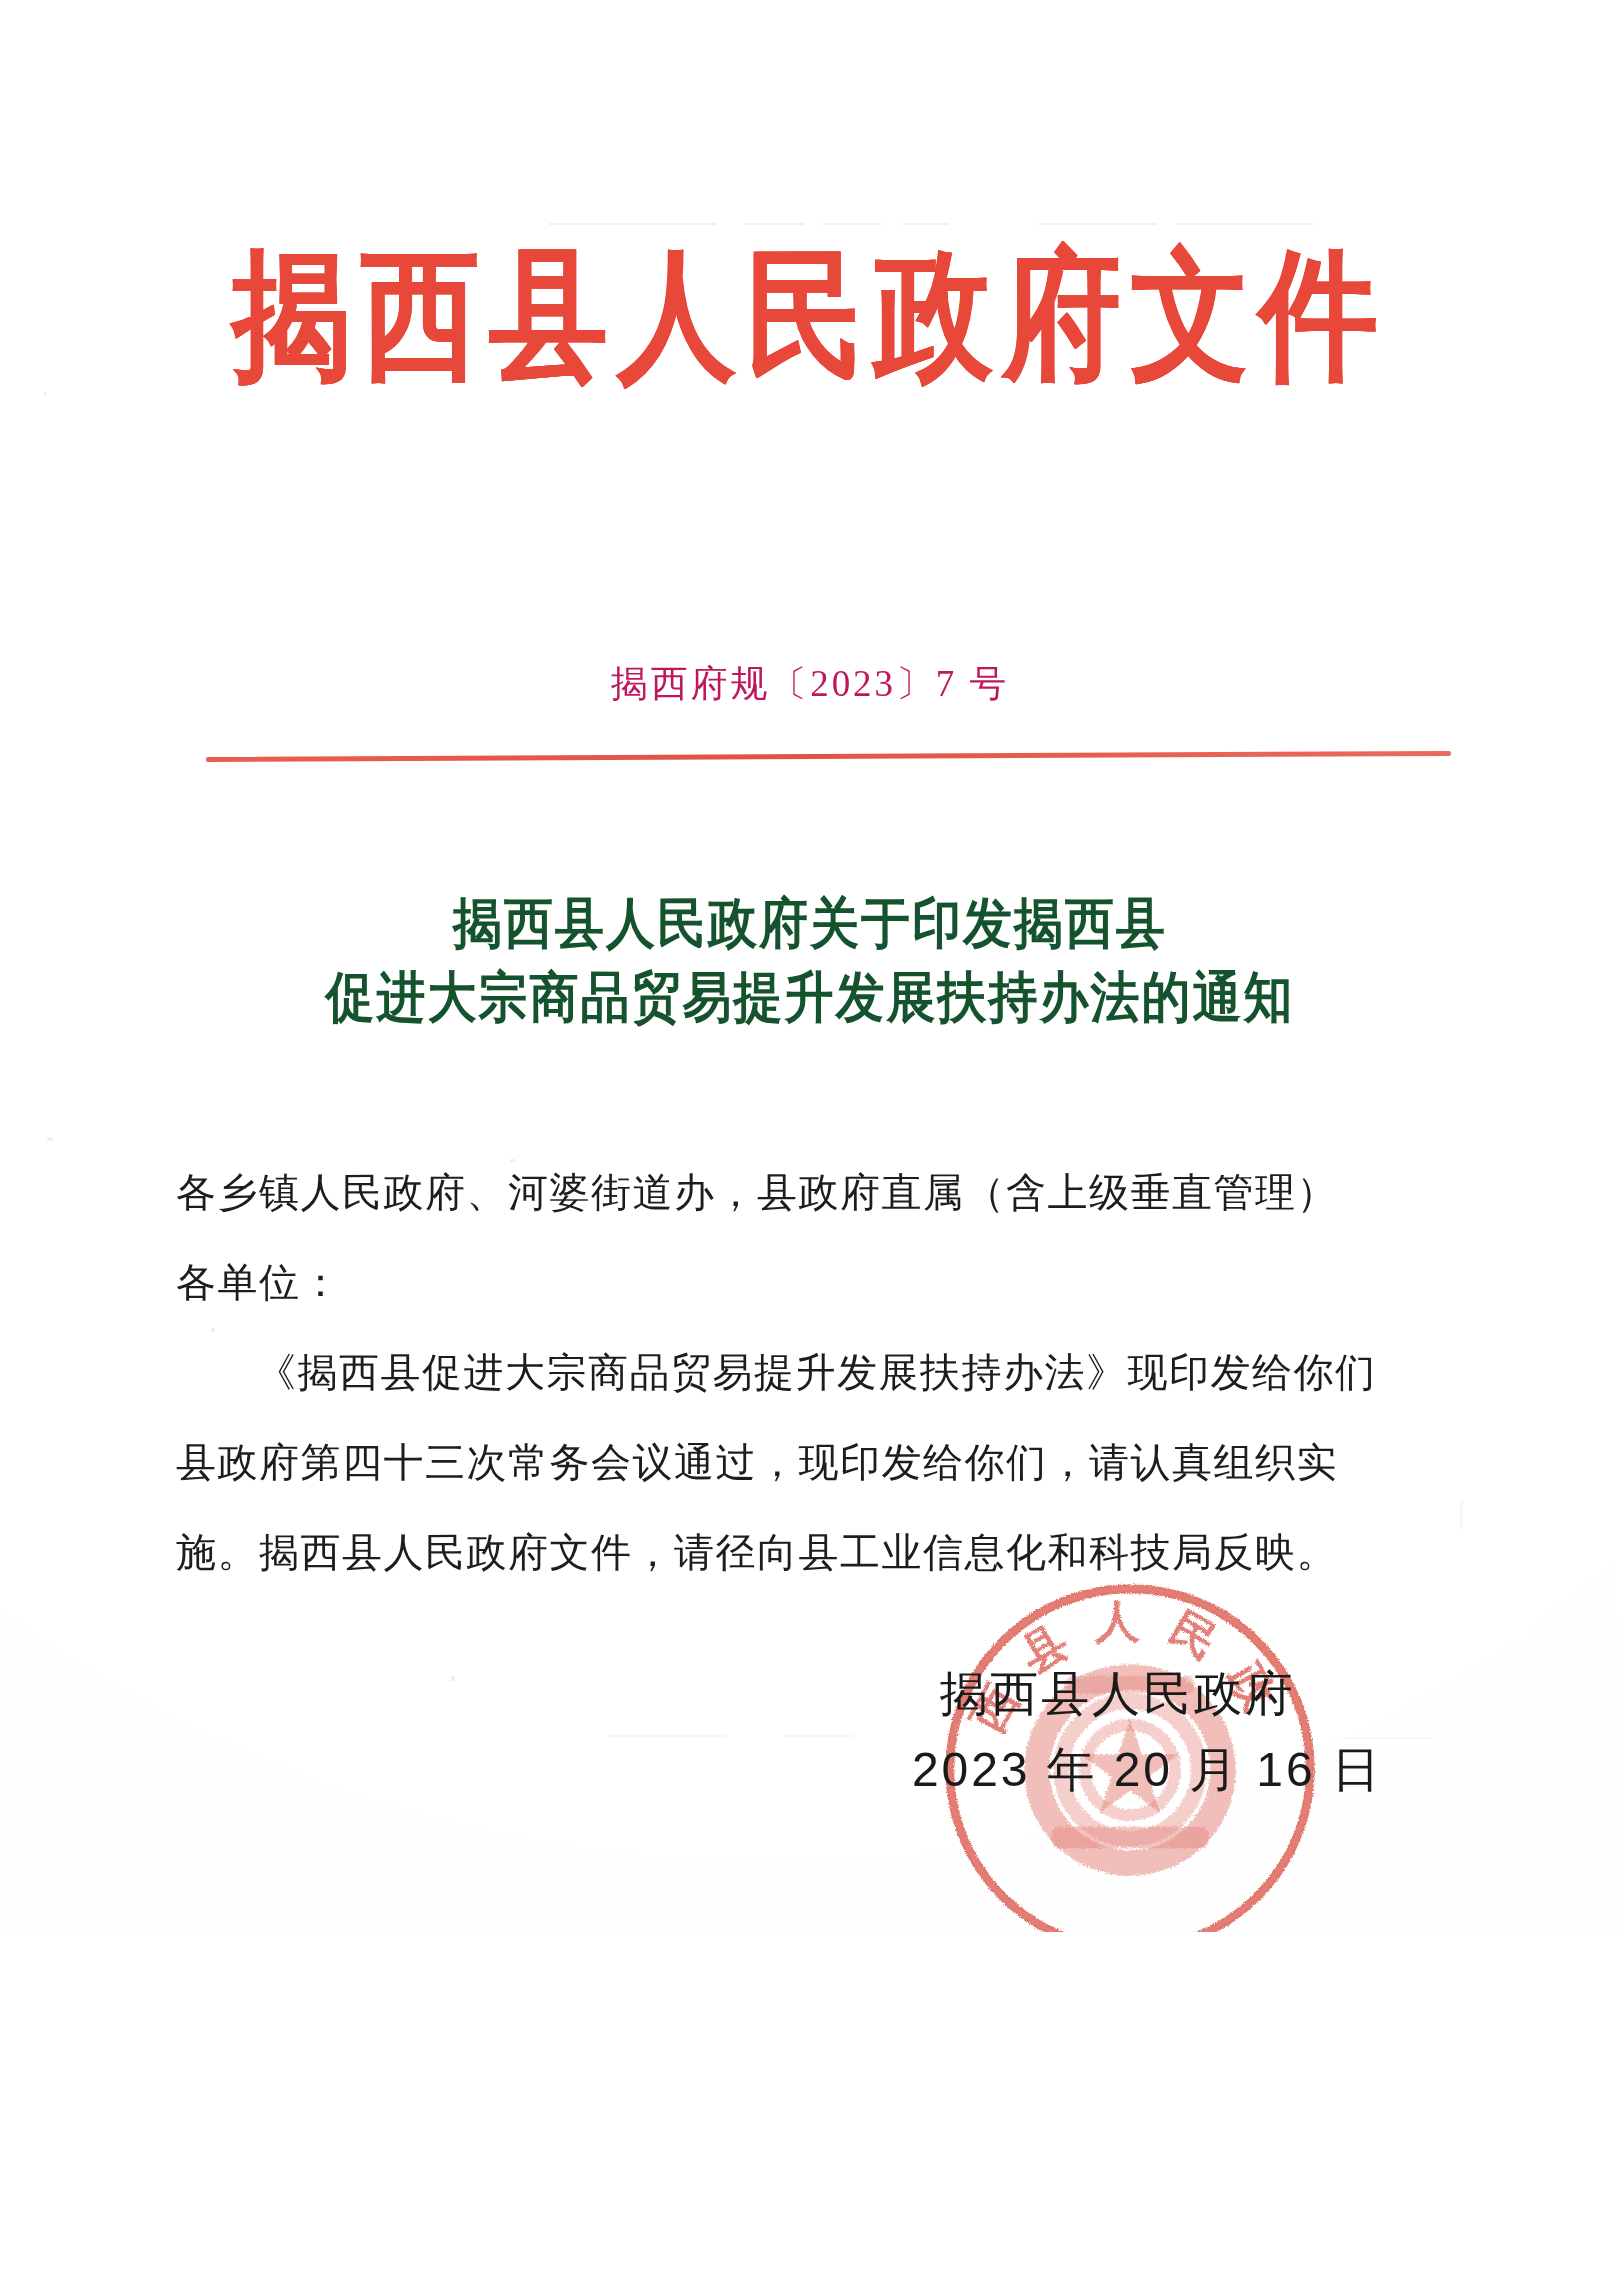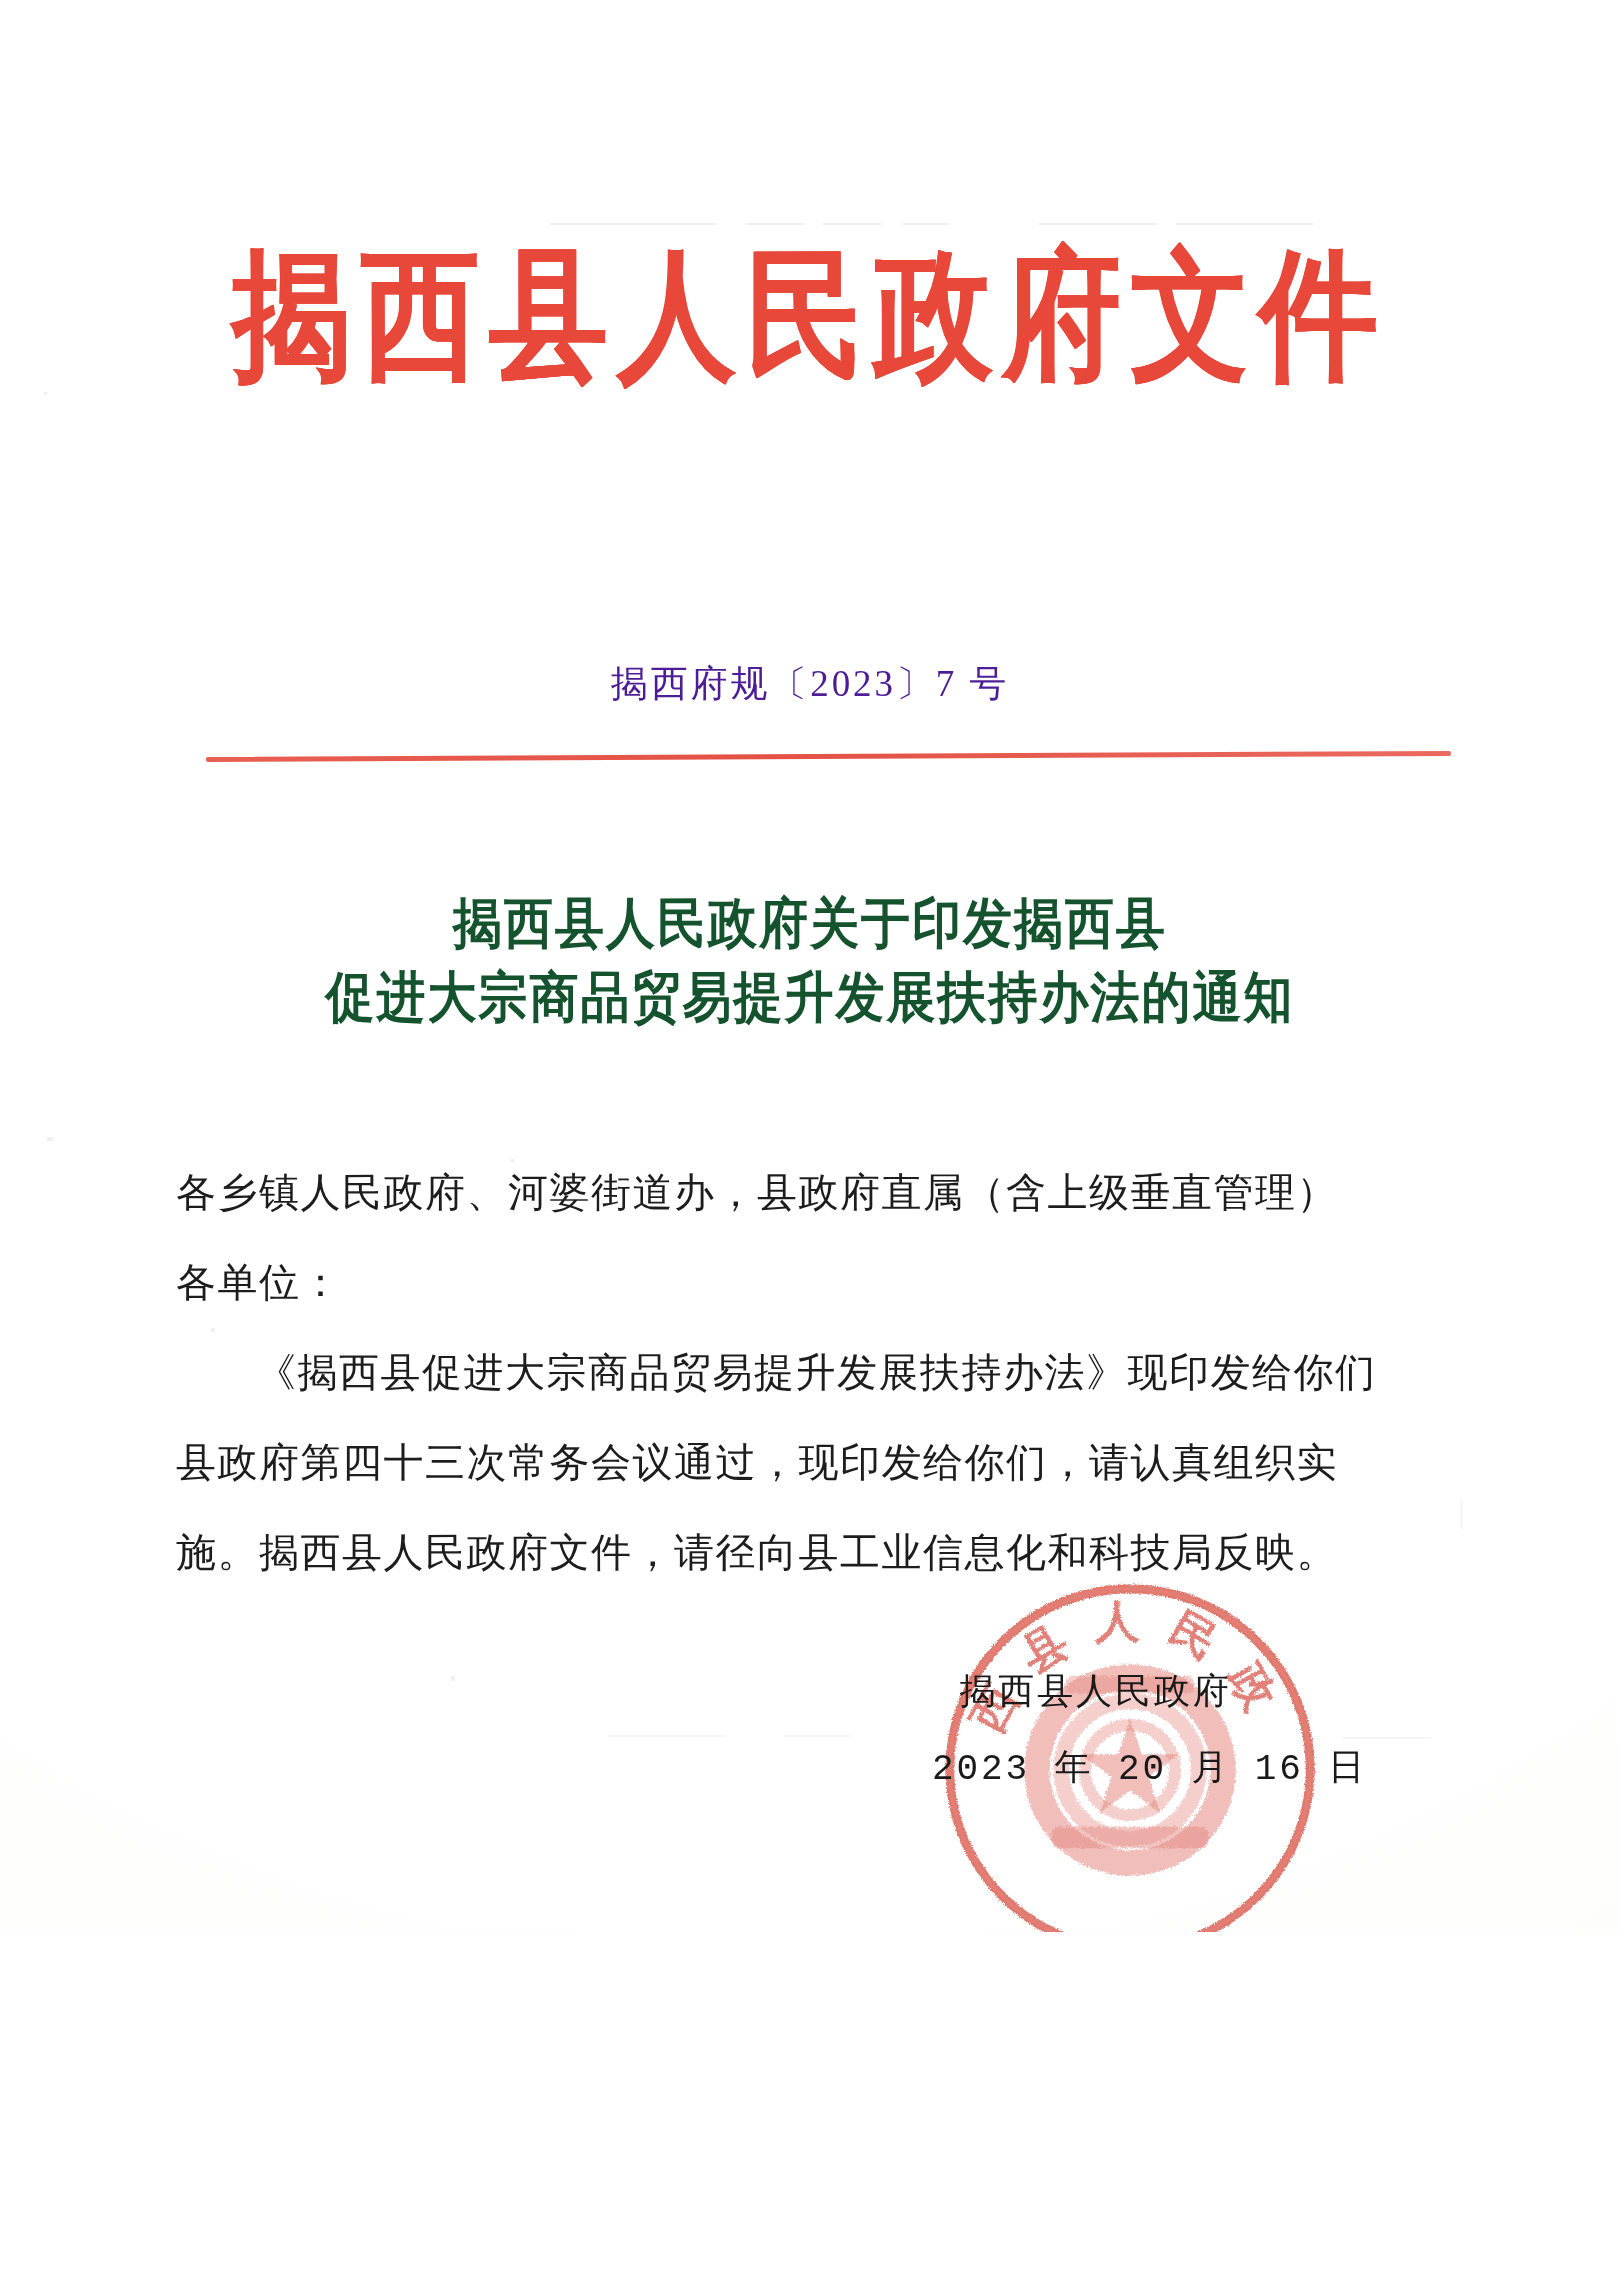--- a/index.html
+++ b/index.html
@@ -69,21 +69,21 @@
 
   
   .doc-number {
     position: absolute;
     left: 0;
     right: 0;
     top: 659px;
     text-align: center;
     font-size: 37px;
     letter-spacing: 2.9px;
-    color: #4c1d95;
+    color: #be185d;
     font-family: "Liberation Serif", "DejaVu Serif", serif;
   }
 
   
   .red-rule {
     position: absolute;
     left: 206px;
     width: 1245px;
     top: 757px;
     height: 4.9px;
@@ -135,26 +135,25 @@
   
   .sign-block {
     position: absolute;
     left: 912px;
     top: 1656px;
     width: 421px;
     z-index: 3;
     color: #1a1a1a;
   }
   .sign-line {
-    font-family: Liberation Mono, monospace;
-    font-size: 36px;
+    font-family: Liberation Sans, sans-serif;
+    font-size: 48px;
     line-height: 76px;
     letter-spacing: 2.9px;
     white-space: nowrap;
-    margin-left: 20px;
   }
   .sign-org { padding-left: 27.4px; }
 
   
   .seal {
     position: absolute;
     left: 939px;
     top: 1578px;
     width: 382px;
     height: 382px;

